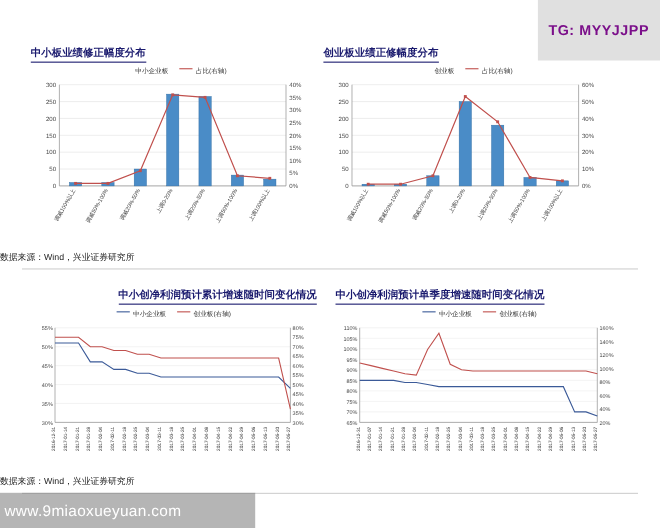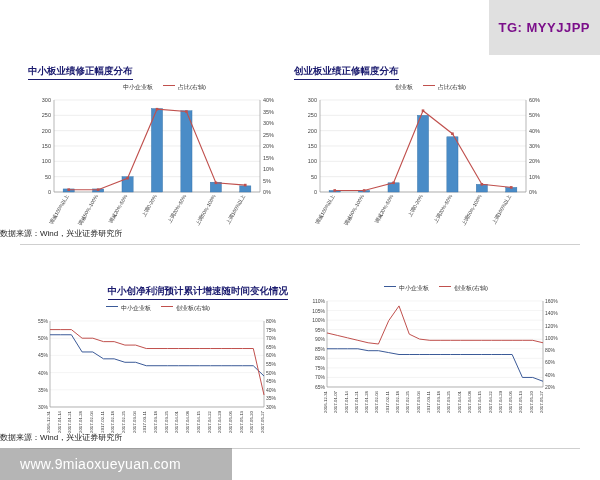--- a/index.html
+++ b/index.html
@@ -1,26 +1,26 @@
 <!DOCTYPE html>
 <html><head>
 <meta charset="utf-8">
 <style>
   html,body{margin:0;padding:0;}
   body{width:600px;height:480px;background:#ffffff;font-family:"Liberation Sans",sans-serif;overflow:hidden;position:relative;}
   .tg-badge{position:absolute;right:0;top:0;background:#e0e0e0;color:#7b0f8a;font-size:13px;font-weight:bold;padding:20px 10px;letter-spacing:.5px;}
-  .panel{position:absolute;margin-top:22px;}
+  .panel{position:absolute;}
   .ptitle{font-size:9.5px;font-weight:bold;color:#1a1a6e;border-bottom:1px solid #1a1a6e;padding-bottom:1px;display:inline-block;}
   .legend{display:flex;justify-content:center;gap:10px;font-size:6px;color:#333;margin-top:3px;}
   .legend .sw{display:inline-block;width:12px;height:5px;vertical-align:middle;margin-right:3px;}
   .legend .ln{display:inline-block;width:12px;height:0;border-top:1.2px solid #c0504d;vertical-align:middle;margin-right:3px;position:relative;top:-2px;}
   .plot{position:relative;}
   .src{font-size:8px;color:#222;text-align:left;}
   .hr{border:0;border-top:1px solid #cfcfcf;margin:0;}
-  .wm{position:absolute;left:0;bottom:0;width:232px;height:32px;background:rgba(120,120,120,.55);color:#fff;font-size:14px;display:flex;align-items:center;padding-left:20px;box-sizing:border-box;letter-spacing:.3px;}
+  .wm{position:absolute;left:0;bottom:0;width:232px;height:32px;background:rgba(120,120,120,.55);color:#fff;font-size:14px;display:flex;align-items:center;padding-left:4px;box-sizing:border-box;letter-spacing:.3px;}
   svg{display:block;}
 </style>
 </head>
 <body>
 
 <div class="tg-badge">TG: MYYJJPP</div>
 
 <div class="panel" style="left:28px;top:38px;width:258px;">
   <div class="ptitle">中小板业绩修正幅度分布</div>
   <div class="legend">
@@ -197,20 +197,21 @@
         <text x="193.2" y="96" font-size="4.3" fill="#333" transform="rotate(-90 193.2 96)" text-anchor="end">2017-04-29</text>
         <text x="203.89999999999998" y="96" font-size="4.3" fill="#333" transform="rotate(-90 203.89999999999998 96)" text-anchor="end">2017-05-06</text>
         <text x="214.6" y="96" font-size="4.3" fill="#333" transform="rotate(-90 214.6 96)" text-anchor="end">2017-05-13</text>
         <text x="225.29999999999998" y="96" font-size="4.3" fill="#333" transform="rotate(-90 225.29999999999998 96)" text-anchor="end">2017-05-20</text>
         <text x="236" y="96" font-size="4.3" fill="#333" transform="rotate(-90 236 96)" text-anchor="end">2017-05-27</text>
       </svg>
     </div>
 </div>
 
 <div class="panel" style="left:305px;top:258px;width:262px;">
+  <div class="ptitle">中小创净利润预计单季度增速随时间变化情况</div>
   <div class="legend" style="margin-top:4px;">
     <span><span class="ln" style="border-top-color:#3b5a98;"></span><span>中小企业板</span></span>
     <span><span class="ln"></span><span>创业板(右轴)</span></span>
   </div>
   <div class="plot" id="plot4" style="height:150px;margin-top:2px;">
       <svg width="262" height="150">
         <line x1="22" x2="238" y1="92" y2="92" stroke="#ececec" stroke-width="0.6"></line>
         <text x="20" y="94" text-anchor="end" font-size="5" fill="#444">65%</text>
         <line x1="22" x2="238" y1="82.44444444444444" y2="82.44444444444444" stroke="#ececec" stroke-width="0.6"></line>
         <text x="20" y="84.44444444444444" text-anchor="end" font-size="5" fill="#444">70%</text>

